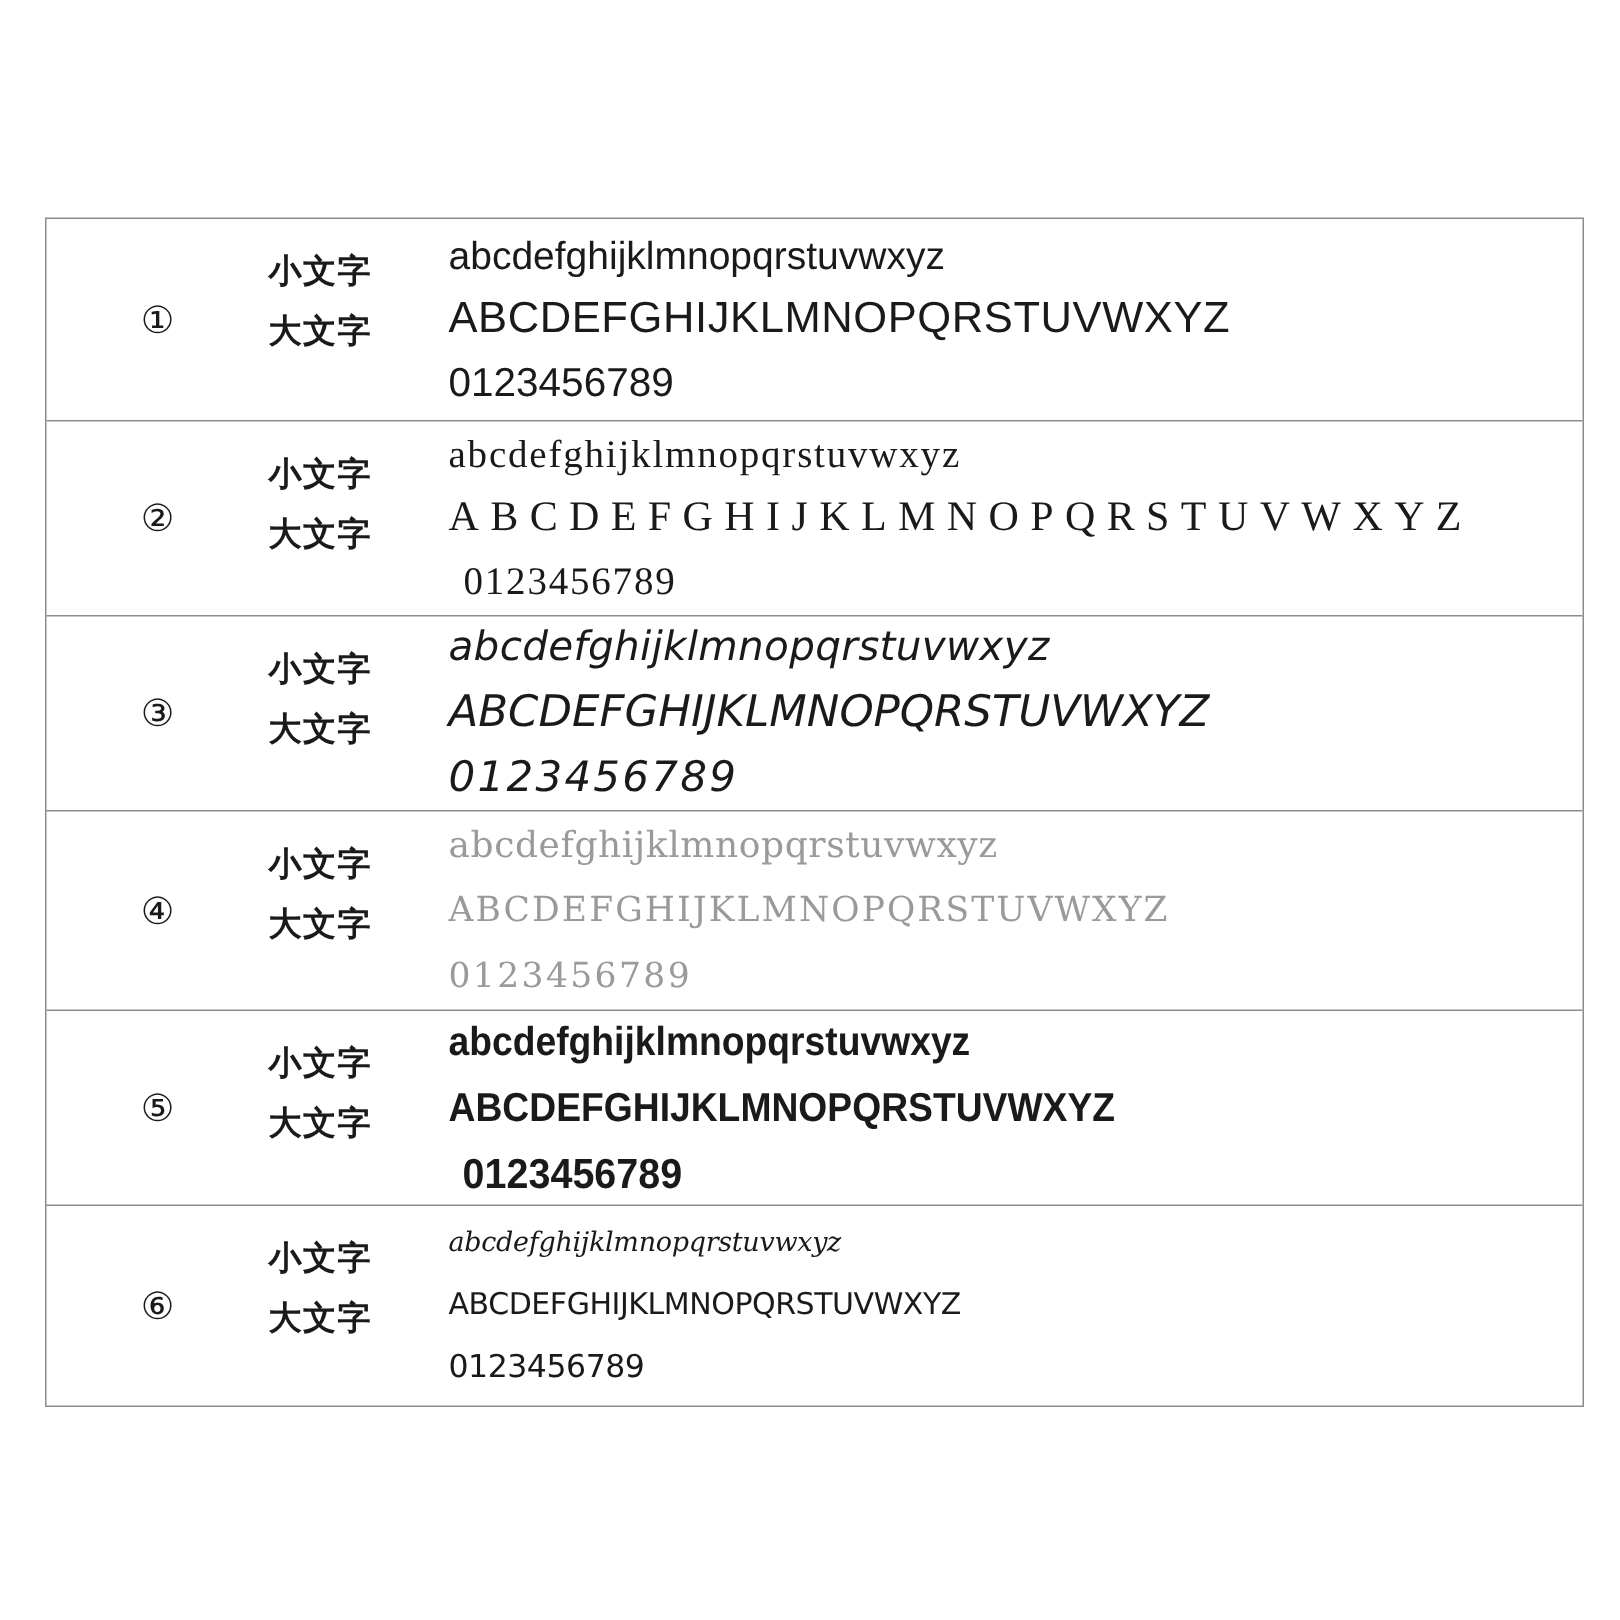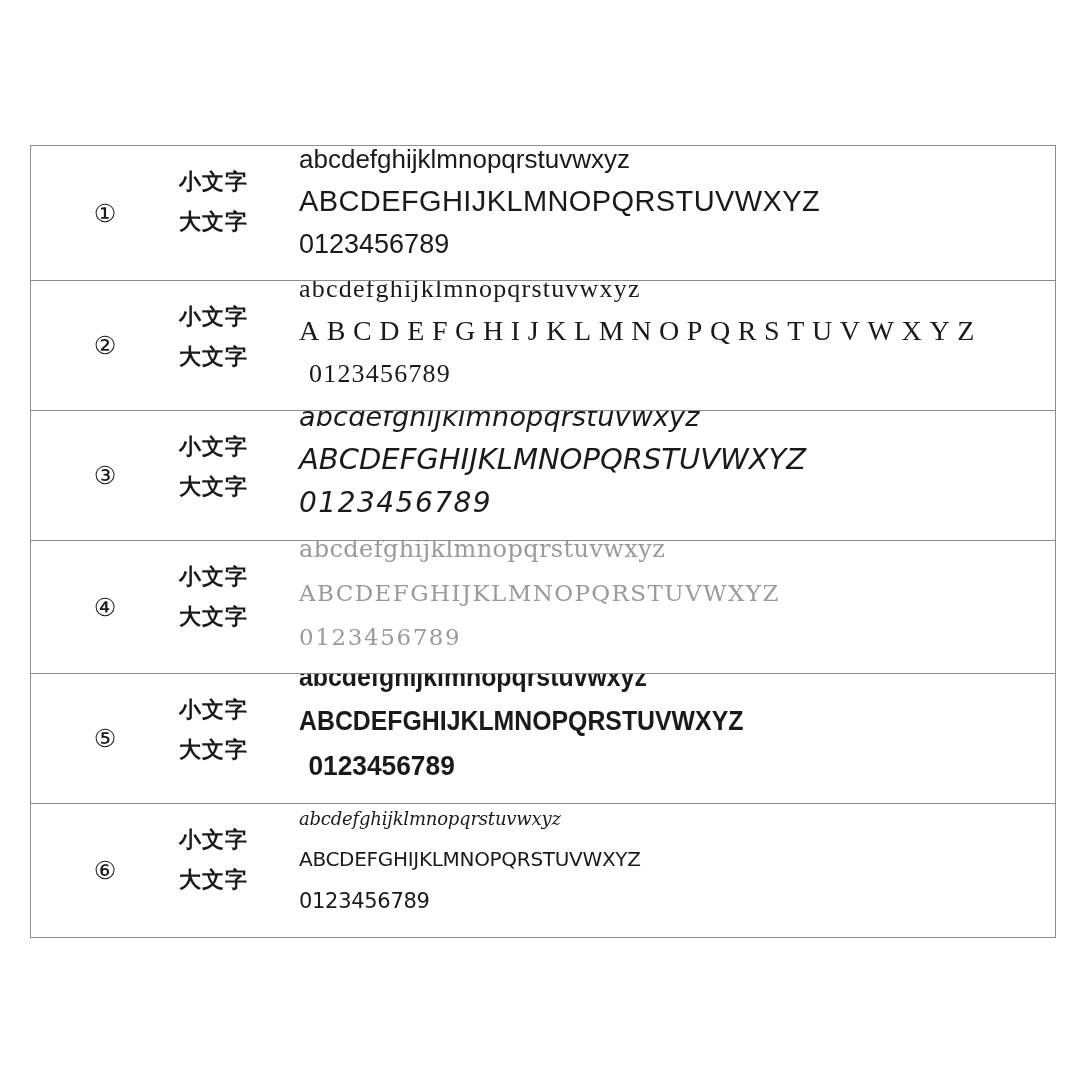--- a/index.html
+++ b/index.html
@@ -71,21 +71,21 @@
     letter-spacing: 1px;
     line-height: 40px;
     font-family: "DejaVu Sans", sans-serif;
     white-space: nowrap;
   }
 
   .sample-cell {
     flex: 1 1 auto;
     display: flex;
     flex-direction: column;
-    justify-content: flex-end;
+    justify-content: center;
     padding-top: 14px;
     padding-bottom: 14px;
     padding-left: 2px;
     box-sizing: border-box;
     overflow: hidden;
   }
 
   .sample {
     color: #1a1a1a;
     white-space: nowrap;

